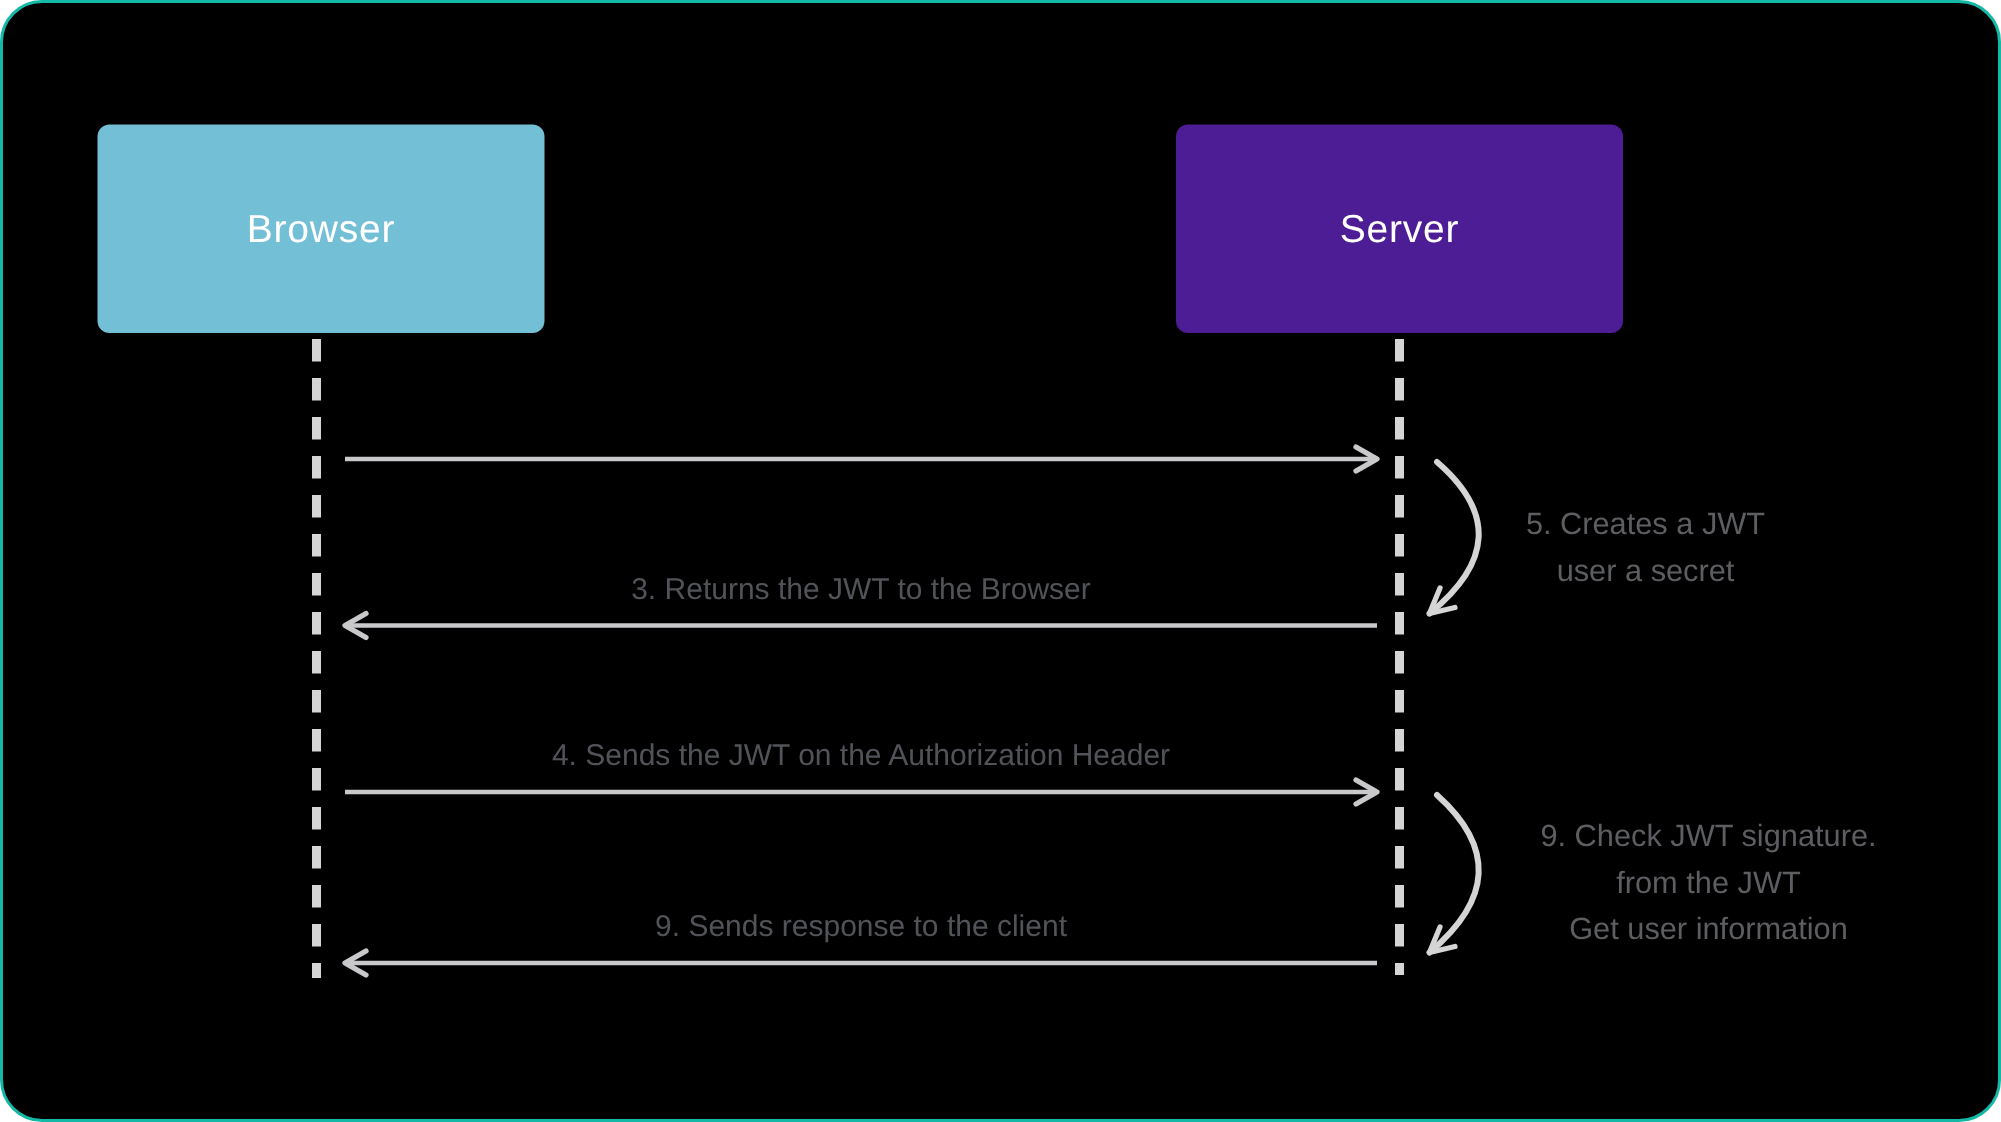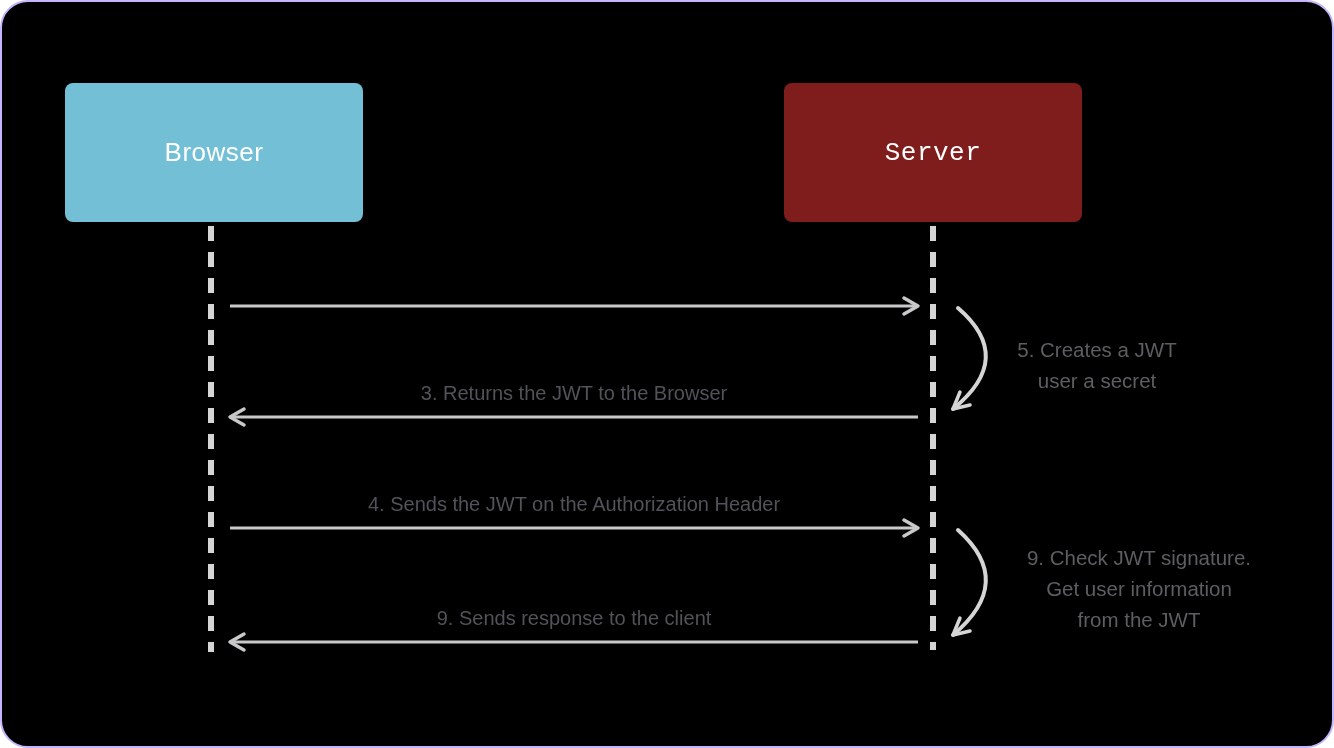--- a/index.html
+++ b/index.html
@@ -9,21 +9,21 @@
     width: 1334px;
     height: 748px;
     font-family: "Liberation Sans", sans-serif;
   }
   .canvas {
     position: relative;
     width: 1334px;
     height: 748px;
     box-sizing: border-box;
     background: #000000;
-    border: 2px solid #c4b5fd;
+    border: 2px solid #14b8a6;
     border-radius: 28px;
     overflow: hidden;
   }
   .actor-box {
     position: absolute;
     width: 298px;
     height: 139px;
     border-radius: 8px;
     display: flex;
     align-items: center;
@@ -74,21 +74,21 @@
   .note-check  { left: 996px; top: 540px; width: 282px; }
 </style>
 </head>
 <body>
 
 <div class="canvas" style="background-color: rgb(0, 0, 0);">
 
   <div class="actor-box actor-browser" style="background-color: rgb(115, 191, 214);">
     <span class="actor-label">Browser</span>
   </div>
-  <div class="actor-box actor-server" style="background-color: #7f1d1d; font-family: Liberation Mono, monospace;">
+  <div class="actor-box actor-server" style="background-color: #4c1d95;">
     <span class="actor-label">Server</span>
   </div>
 
   <svg class="wires" viewBox="0 0 1334 748">
     <line class="lifeline" x1="209" y1="224" x2="209" y2="650" style="stroke: rgb(213, 213, 213);"></line>
     <line class="lifeline" x1="931" y1="224" x2="931" y2="648" style="stroke: rgb(213, 213, 213);"></line>
 
     <g style="stroke: rgb(201, 201, 203);">
       <line class="msg-line" x1="228" y1="304" x2="913" y2="304"></line>
       <path class="msg-head" d="M902 296 L916 304 L902 312"></path>
@@ -123,17 +123,17 @@
   <div class="msg-label" style="top: 378px; color: rgb(81, 83, 88);">3. Returns the JWT to the Browser</div>
   <div class="msg-label" style="top: 489px; color: rgb(81, 83, 88);">4. Sends the JWT on the Authorization Header</div>
   <div class="msg-label" style="top: 603px; color: rgb(81, 83, 88);">9. Sends response to the client</div>
 
   <div class="side-note note-create" style="color: rgb(93, 94, 98);">
     <div>5. Creates a JWT</div>
     <div>user a secret</div>
   </div>
   <div class="side-note note-check" style="color: rgb(93, 94, 98);">
     <div>9. Check JWT signature.</div>
+    <div>from the JWT</div>
     <div>Get user information</div>
-    <div>from the JWT</div>
   </div>
 
 </div>
 
 </body></html>

